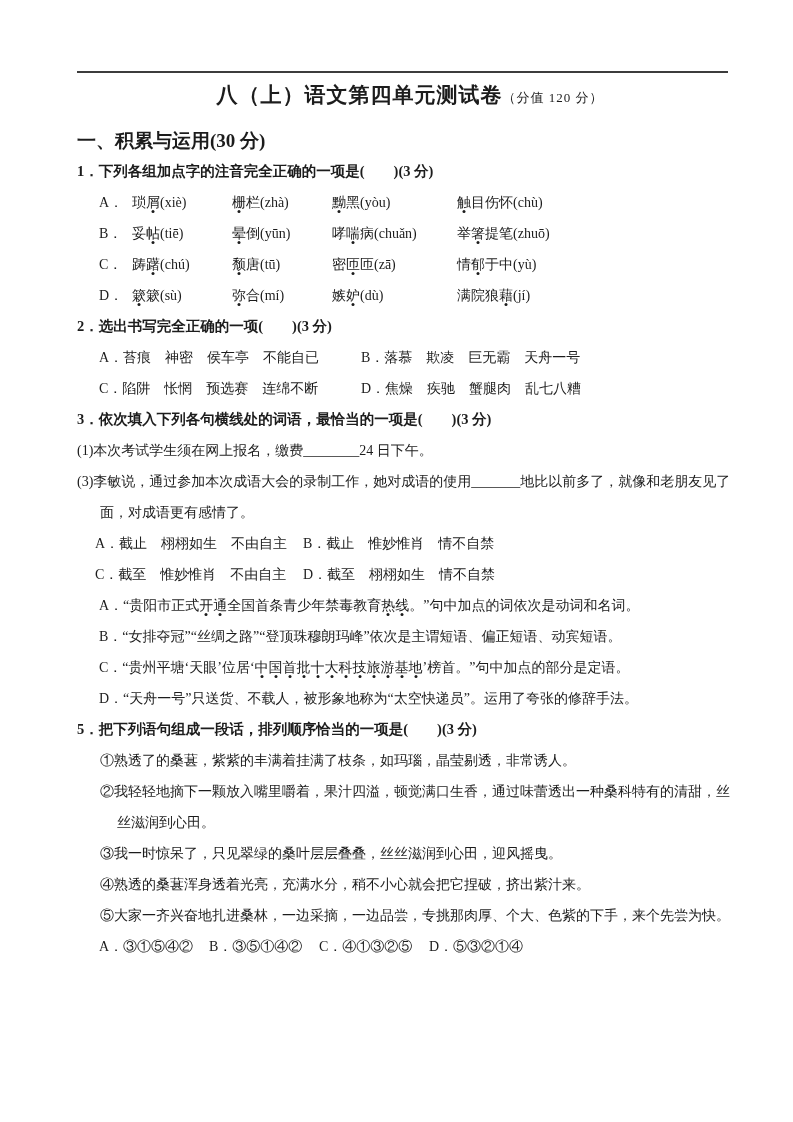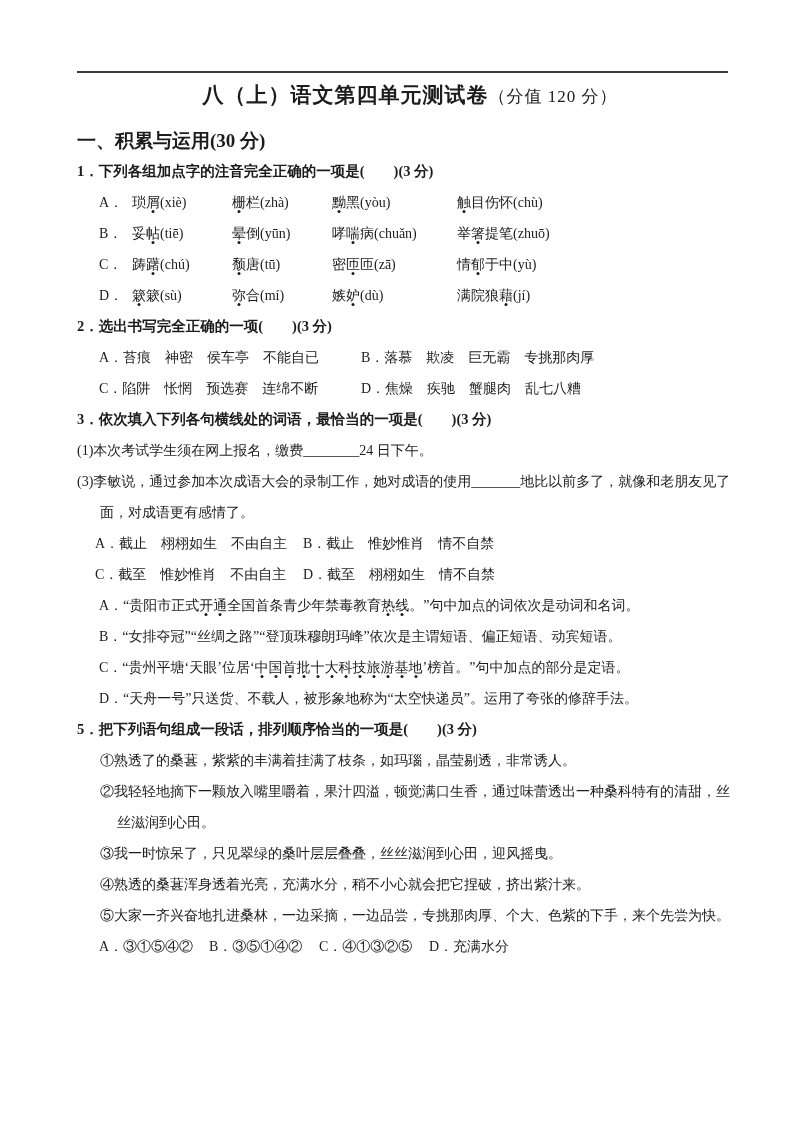--- a/index.html
+++ b/index.html
@@ -10,21 +10,21 @@
     padding:71px 50px 0 77px;
     background:#fff;
     color:#1c1c1c;
     font-family:"Liberation Serif","DejaVu Serif",serif;
     font-size:14px;
     overflow:hidden;
   }
   .toprule{border-top:2px solid #3c3c3c;width:651px;}
   .titlebar{text-align:center;margin:7px 0 10px;line-height:30px;white-space:nowrap;}
   .title-main{font-size:21px;font-weight:bold;letter-spacing:1px;}
-  .title-suffix{font-size:17px;letter-spacing:1px;}
+  .title-suffix{font-size:13px;letter-spacing:1px;}
   .section-heading{font-weight:bold;font-size:19px;line-height:31px;margin-top:12px;}
   .line{line-height:31px;}
   .stem{font-weight:bold;font-size:14.5px;}
   .opt4{display:flex;margin-left:22px;}
   .opt4 .cell{flex:0 0 auto;}
   .opt4 .cell:nth-child(1){width:33px;}
   .opt4 .cell:nth-child(2){width:100px;}
   .opt4 .cell:nth-child(3){width:100px;}
   .opt4 .cell:nth-child(4){width:125px;}
   .pair{display:flex;margin-left:22px;}
@@ -82,21 +82,21 @@
           <span class="cell"><span class="dt">簌</span>簌(sù)</span>
           <span class="cell"><span class="dt">弥</span>合(mí)</span>
           <span class="cell">嫉<span class="dt">妒</span>(dù)</span>
           <span class="cell">满院狼<span class="dt">藉</span>(jí)</span>
         </div>
       </div>
       <div class="question">
         <div class="line stem">2．选出书写完全正确的一项(　　)(3 分)</div>
         <div class="line pair">
           <span class="cell">A．苔痕　神密　侯车亭　不能自已</span>
-          <span class="cell">B．落慕　欺凌　巨无霸　专挑那肉厚</span>
+          <span class="cell">B．落慕　欺凌　巨无霸　天舟一号</span>
         </div>
         <div class="line pair">
           <span class="cell">C．陷阱　怅惘　预选赛　连绵不断</span>
           <span class="cell">D．焦燥　疾驰　蟹腿肉　乱七八糟</span>
         </div>
       </div>
       <div class="question">
         <div class="line stem">3．依次填入下列各句横线处的词语，最恰当的一项是(　　)(3 分)</div>
         <div class="line para">(1)本次考试学生须在网上报名，缴费________24 日下午。</div>
         <div class="line para">(3)李敏说，通过参加本次成语大会的录制工作，她对成语的使用_______地比以前多了，就像和老朋友见了面，对成语更有感情了。</div>
@@ -119,17 +119,17 @@
         <div class="line stem">5．把下列语句组成一段话，排列顺序恰当的一项是(　　)(3 分)</div>
         <div class="line circ">①熟透了的桑葚，紫紫的丰满着挂满了枝条，如玛瑙，晶莹剔透，非常诱人。</div>
         <div class="line circ">②我轻轻地摘下一颗放入嘴里嚼着，果汁四溢，顿觉满口生香，通过味蕾透出一种桑科特有的清甜，丝丝滋润到心田。</div>
         <div class="line circ">③我一时惊呆了，只见翠绿的桑叶层层叠叠，丝丝滋润到心田，迎风摇曳。</div>
         <div class="line circ">④熟透的桑葚浑身透着光亮，充满水分，稍不小心就会把它捏破，挤出紫汁来。</div>
         <div class="line circ">⑤大家一齐兴奋地扎进桑林，一边采摘，一边品尝，专挑那肉厚、个大、色紫的下手，来个先尝为快。</div>
         <div class="line ans4">
           <span class="cell">A．③①⑤④②</span>
           <span class="cell">B．③⑤①④②</span>
           <span class="cell">C．④①③②⑤</span>
-          <span class="cell">D．充满水分</span>
+          <span class="cell">D．⑤③②①④</span>
         </div>
       </div>
     </div>
 </div>
 
 </body></html>

